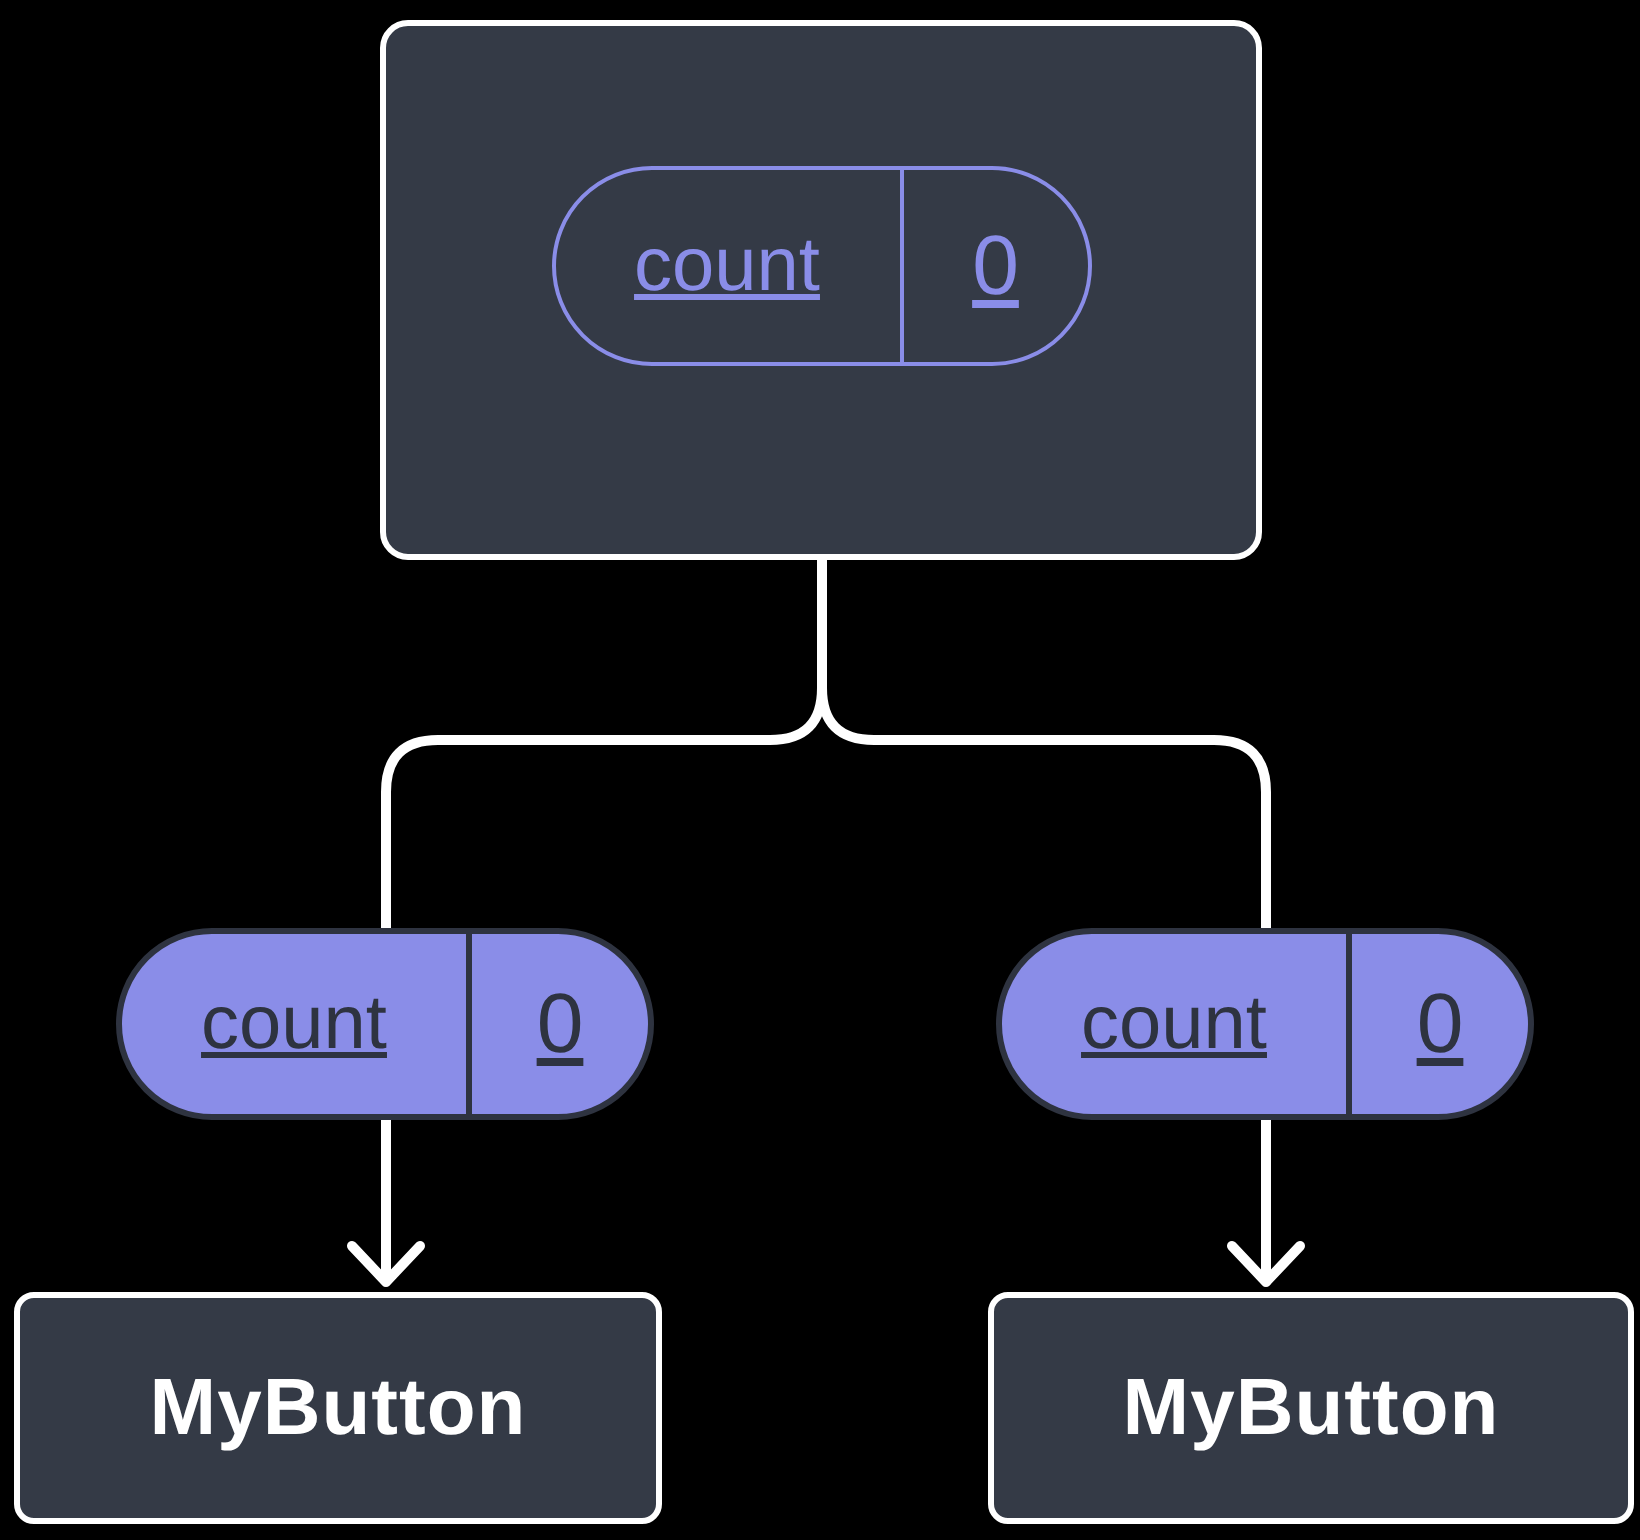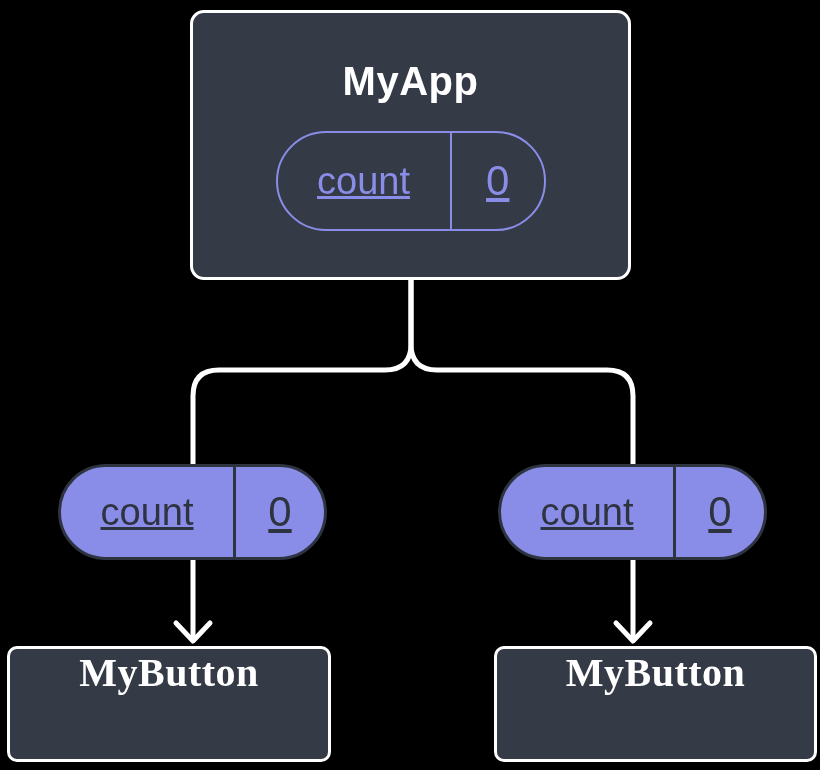--- a/index.html
+++ b/index.html
@@ -36,21 +36,21 @@
   }
   .node-root {
     left: 190px; top: 10px; width: 441px; height: 270px;
     border-radius: 14px; padding-top: 44px;
   }
   .node-title {
     color: #FFFFFF; font-size: 40px; font-weight: 600;
     letter-spacing: 0.5px; line-height: 1.2;
   }
   .node-leaf {
-    border-radius: 10px;  font-family: Liberation Serif, serif;
+    border-radius: 10px; justify-content: center;
   }
   .node-leaf-left  { left: 7px;   top: 646px; width: 324px; height: 116px; }
   .node-leaf-right { left: 494px; top: 646px; width: 323px; height: 116px; }
 
   .pill {
     display: flex; align-items: stretch; overflow: hidden; text-decoration: underline;
   }
   .pill-state {
     margin-top: 26px;
     width: 270px; height: 100px;
@@ -87,21 +87,20 @@
 <div class="stage">
 
   <svg class="connector-svg" width="820" height="770" viewBox="0 0 820 770">
     <path d="M 411 276 L 411 344 Q 411 370 385 370 L 219 370 Q 193 370 193 396 L 193 638"></path>
     <path d="M 411 276 L 411 344 Q 411 370 437 370 L 607 370 Q 633 370 633 396 L 633 638"></path>
     <path d="M 176 623 L 193 641 L 210 623"></path>
     <path d="M 616 623 L 633 641 L 650 623"></path>
   </svg>
 
   <div class="node node-root">
-    <div class="node-title">MyApp</div>
     <div class="pill pill-state">
       <div class="pill-label">count</div>
       <div class="pill-divider"></div>
       <div class="pill-value">0</div>
     </div>
   </div>
 
   <div class="pill pill-prop pill-prop-left">
     <div class="pill-label">count</div>
     <div class="pill-divider"></div>

